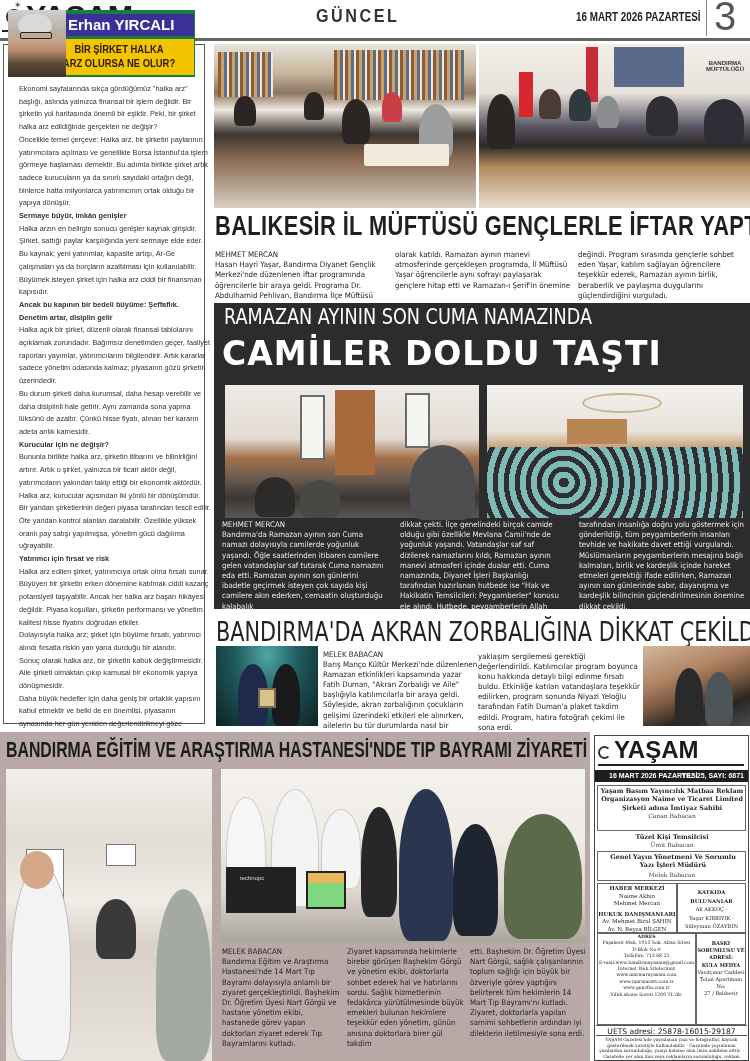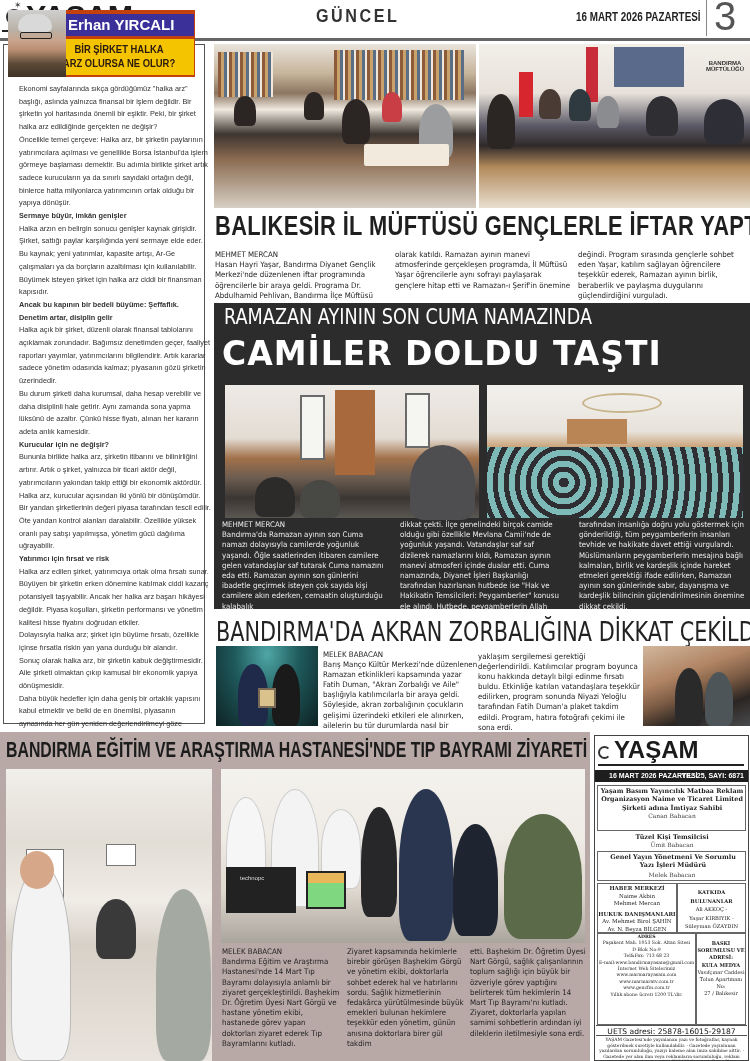--- a/index.html
+++ b/index.html
@@ -15,21 +15,21 @@
 #logo .word{position:absolute;left:24px;top:-2px;font-family:"Liberation Sans",sans-serif;font-weight:bold;font-size:29px;letter-spacing:0px;color:#1b1b1b;transform:scaleX(1.05);transform-origin:left}
 #logo .tag{position:absolute;left:64px;top:27px;font-size:3px;color:#777}
 #section{left:316px;top:5px;font-family:"Liberation Sans",sans-serif;font-weight:bold;font-size:19px;letter-spacing:3px;color:#333;transform:scaleX(.85);transform-origin:left}
 #dateTop{left:576px;top:10px;font-family:"Liberation Sans",sans-serif;font-weight:bold;font-size:12px;color:#222;transform:scaleX(.82);transform-origin:left}
 #pageSep{left:706px;top:0;width:1px;height:36px;background:#888}
 #pageNum{left:714px;top:-6px;font-family:"Liberation Sans",sans-serif;font-size:40px;color:#555}
 #rule{left:0;top:38px;width:750px;height:3px;background:#666}
 
 
 #column{left:3px;top:44px;width:202px;height:680px;border:1.5px solid #555;background:#fff}
-#colHead{left:8px;top:10px;width:187px;height:67px;background:#c2410c}
+#colHead{left:8px;top:10px;width:187px;height:67px;background:#15803d}
 #colHead .bluebar{position:absolute;left:28px;top:4px;width:158px;height:22px;background:#3b2f9a}
 #colHead .name{position:absolute;left:60px;top:6px;font-family:"Liberation Sans",sans-serif;font-weight:bold;font-size:15px;color:#fff}
 #colHead .yellow{position:absolute;left:28px;top:29px;width:158px;height:36px;background:#f5c400}
 #colHead .titletxt{position:absolute;left:38px;top:32px;width:146px;text-align:center;font-family:"Liberation Sans",sans-serif;font-weight:bold;font-size:11.5px;line-height:14px;color:#2a1a10;transform:scaleX(.82);transform-origin:center}
 #colHead .photo{position:absolute;left:0;top:0;width:58px;height:67px;background:linear-gradient(180deg,#cfcfcf 0%,#b9b1a6 30%,#c9a58d 45%,#b88d70 60%,#5c4a38 80%,#3f3326 100%)}
 #colHead .hair{position:absolute;left:10px;top:4px;width:34px;height:18px;border-radius:16px 16px 6px 6px;background:#d9d9d9}
 #colHead .glasses{position:absolute;left:12px;top:22px;width:32px;height:7px;border:1.5px solid #222;border-radius:2px}
 #colBody{left:19px;top:83px;width:192px;font-family:"Liberation Sans",sans-serif;font-size:7.3px;line-height:12.7px;color:#333}
 #colBody p{margin:0}
 
@@ -115,21 +115,21 @@
     <p>Halka arzın en belirgin sonucu genişler kaynak girişidir. Şirket, sattığı paylar karşılığında yeni sermaye elde eder. Bu kaynak; yeni yatırımlar, kapasite artışı, Ar-Ge çalışmaları ya da borçların azaltılması için kullanılabilir. Büyümek isteyen şirket için halka arz ciddi bir finansman kapısıdır.</p>
     <p style="font-weight: bold;">Ancak bu kapının bir bedeli büyüme: Şeffaflık.</p>
     <p style="font-weight: bold;">Denetim artar, disiplin gelir</p>
     <p>Halka açık bir şirket, düzenli olarak finansal tablolarını açıklamak zorundadır. Bağımsız denetimden geçer, faaliyet raporları yayımlar, yatırımcılarını bilgilendirir. Artık kararlar sadece yönetim odasında kalmaz; piyasanın gözü şirketin üzerindedir.</p>
     <p>Bu durum şirketi daha kurumsal, daha hesap verebilir ve daha disiplinli hale getirir. Aynı zamanda sona yapma lüksünü de azaltır. Çünkü hisse fiyatı, alınan her kararın adeta anlık karnesidir.</p>
     <p style="font-weight: bold;">Kurucular için ne değişir?</p>
     <p>Bununla birlikte halka arz, şirketin itibarını ve bilinirliğini artırır. Artık o şirket, yalnızca bir ticari aktör değil, yatırımcıların yakından takip ettiği bir ekonomik aktördür.</p>
     <p>Halka arz, kurucular açısından iki yönlü bir dönüşümdür. Bir yandan şirketlerinin değeri piyasa tarafından tescil edilir. Öte yandan kontrol alanları daralabilir. Özellikle yüksek oranlı pay satışı yapılmışsa, yönetim gücü dağılıma uğrayabilir.</p>
     <p style="font-weight: bold;">Yatırımcı için fırsat ve risk</p>
     <p>Halka arz edilen şirket, yatırımcıya ortak olma fırsatı sunar. Büyüyen bir şirketin erken dönemine katılmak ciddi kazanç potansiyeli taşıyabilir. Ancak her halka arz başarı hikâyesi değildir. Piyasa koşulları, şirketin performansı ve yönetim kalitesi hisse fiyatını doğrudan etkiler.</p>
-    <p>Dolayısıyla halka arz; şirket için büyüme fırsatı, özellikle içinse fırsatla riskin yan yana durduğu bir alandır.</p>
+    <p>Dolayısıyla halka arz; şirket için büyüme fırsatı, yatırımcı alındı fırsatla riskin yan yana durduğu bir alandır.</p>
     <p>Sonuç olarak halka arz, bir şirketin kabuk değiştirmesidir. Aile şirketi olmaktan çıkıp kamusal bir ekonomik yapıya dönüşmesidir.</p>
     <p>Daha büyük hedefler için daha geniş bir ortaklık yapısını kabul etmektir ve belki de en önemlisi, piyasanın aynasında her gün yeniden değerlendirilmeyi göze almaktır.</p>
   </div>
 
 <div id="photo1" class="abs">
   <div class="shelf" style="left:4px;top:8px;width:55px;height:45px"></div>
   <div class="shelf" style="left:120px;top:6px;width:130px;height:50px"></div>
   <div class="person" style="left:20px;top:52px;width:22px;height:30px"></div>
   <div class="person" style="left:90px;top:48px;width:20px;height:28px"></div>
   <div class="person" style="left:128px;top:55px;width:28px;height:45px"></div>

